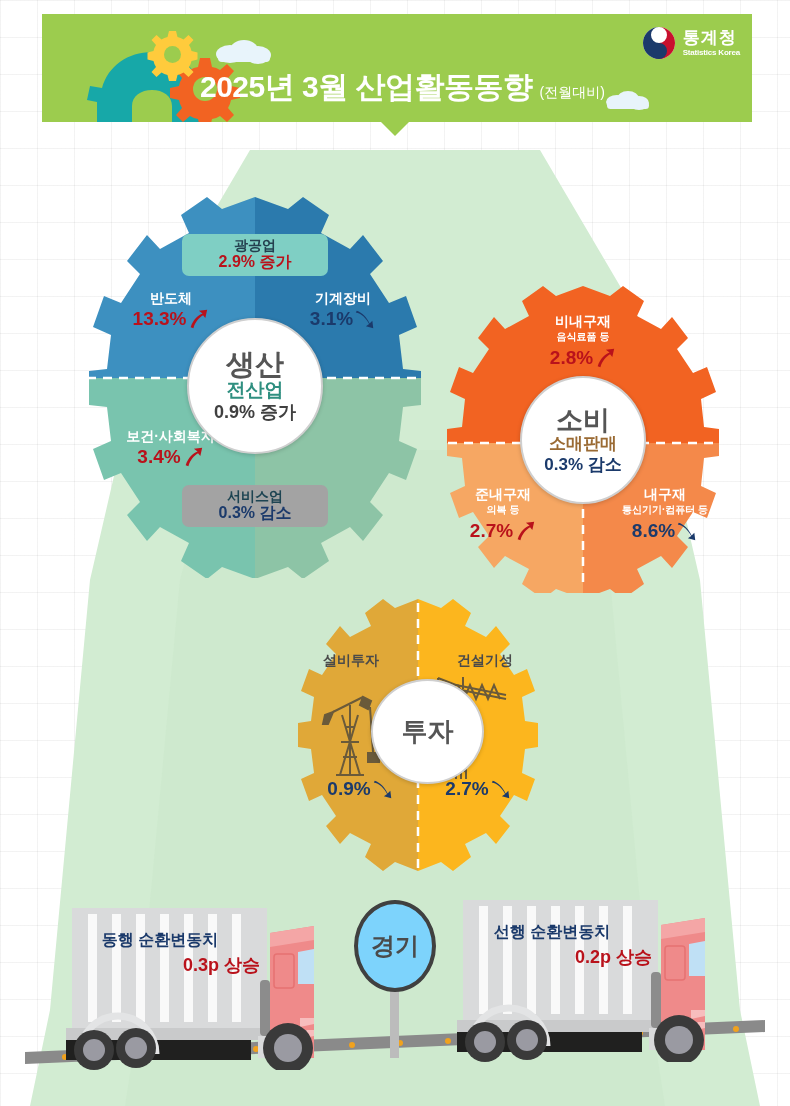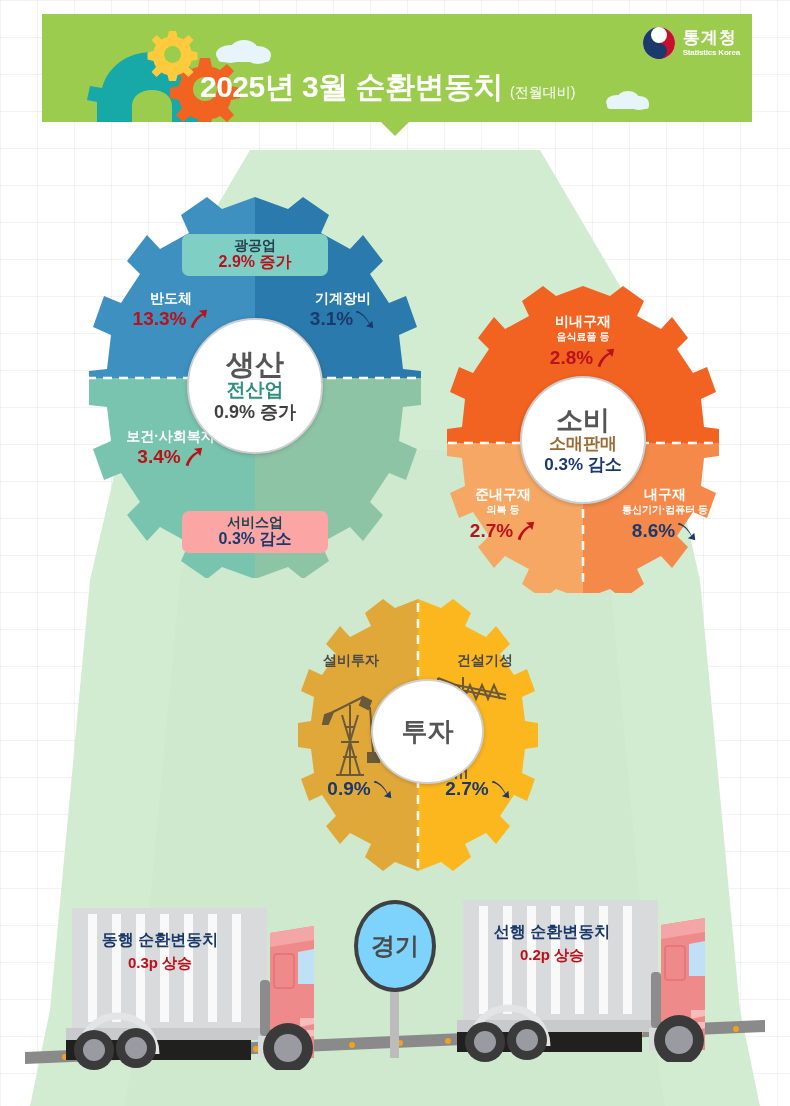--- a/index.html
+++ b/index.html
@@ -90,21 +90,21 @@
   .down { color:#1b3a6b; }
   .arrow { display:inline-block; width:22px; height:22px; }
 
   
   .item .nm-dark { font-size:14px; font-weight:bold; color:#4a4a4a; line-height:1.2; }
 
   
   .truck { position:absolute; z-index:4; }
   .truck-text { position:absolute; z-index:6; text-align:center; white-space:nowrap; line-height:1.25; }
   .tt1 { font-size:16px; font-weight:bold; color:#1b3a6b; }
-  .tt2 { font-size:15px; font-weight:bold; color:#b9121b; margin-top:4px; }
+  .tt2 { font-size:18px; font-weight:bold; color:#b9121b; margin-top:4px;text-align:right; }
 
   .sign { position:absolute; z-index:7; }
   .sign-face {
     position:absolute; left:0; top:0; width:82px; height:92px;
     border-radius:50%; background:#7dd3fc; border:4px solid #404040;
     display:flex; align-items:center; justify-content:center;
   }
   .sign-label { font-size:24px; font-weight:bold; color:#4a4a4a; }
 </style>
 </head>
@@ -144,21 +144,21 @@
       </g>
       <g fill="#e8f4fb">
         <ellipse cx="575" cy="88" rx="11" ry="7"></ellipse>
           <ellipse cx="586" cy="85" rx="11" ry="8"></ellipse>
         <ellipse cx="597" cy="89" rx="10" ry="7"></ellipse>
           <rect x="565" y="88" width="42" height="7" rx="3.5"></rect>
       </g>
     </svg>
 
     <div class="title-wrap">
-      <span class="title-main">2025년 3월 순환변동치</span>
+      <span class="title-main">2025년 3월 산업활동동향</span>
       <span class="title-sub">(전월대비)</span>
     </div>
 
     <div class="logo-wrap">
       <svg width="34" height="34" viewBox="0 0 34 34">
         <circle cx="17" cy="17" r="16" fill="#ffffff"></circle>
         <path d="M17 1 A16 16 0 0 1 17 33 A8 8 0 0 1 17 17 A8 8 0 0 0 17 1 Z" fill="#c8102e"></path>
         <path d="M17 33 A16 16 0 0 1 17 1 A8 8 0 0 0 17 17 A8 8 0 0 1 17 33 Z" fill="#1b3a6b"></path>
         <circle cx="17" cy="9" r="3.2" fill="#ffffff"></circle>
       </svg>
@@ -189,21 +189,21 @@
       </g>
       <line x1="42" y1="185" x2="378" y2="185" stroke="#ffffff" stroke-width="2.5" stroke-dasharray="9 7"></line>
       <line x1="210" y1="8" x2="210" y2="378" stroke="#ffffff" stroke-width="0"></line>
     </svg>
 
     <div class="badge" style="left:137px; top:41px; width:146px; background:#7fcfc4;">
       <div class="b1" style="color:#24404f;">광공업</div>
       <div class="b2" style="color:#b9121b;">2.9% 증가</div>
     </div>
 
-    <div class="badge" style="left:137px; top:292px; width:146px; background:#fca5a5;margin-top:26px;">
+    <div class="badge" style="left:137px; top:292px; width:146px; background:#a3a3a3;">
       <div class="b1" style="color:#1d4452;">서비스업</div>
       <div class="b2" style="color:#1b3a6b;">0.3% 감소</div>
     </div>
 
     <div class="item" style="left:56px; top:97px; width:140px;">
       <div class="nm">반도체</div>
       <div class="vl up">
         <span>13.3%</span>
         <svg class="arrow" viewBox="0 0 24 24">
           <path d="M4 21 C7 12 12 8 17 6 L13 3 L22 2 L20 11 L17.5 8 C13 11 9 15 7 22 Z" fill="#b9121b"></path>

